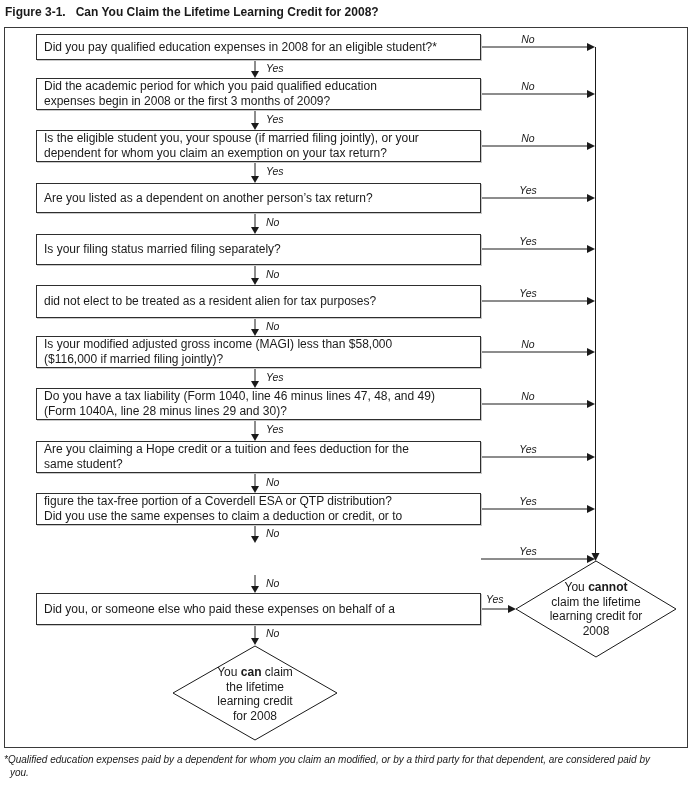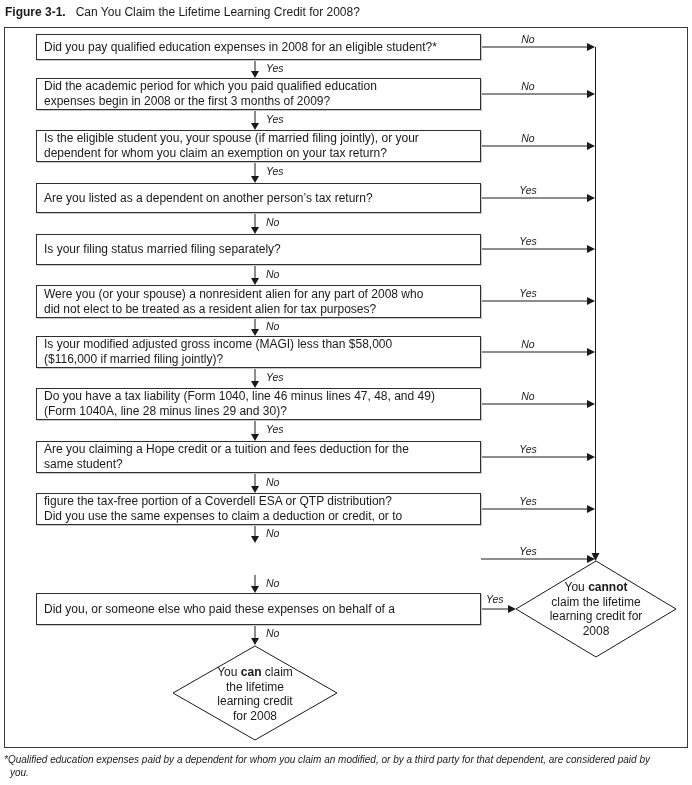--- a/index.html
+++ b/index.html
@@ -3,21 +3,21 @@
 <meta charset="utf-8">
 <style>
   * { margin:0; padding:0; box-sizing:border-box; }
   body { background:#ffffff; }
   .page {
     position:relative; width:692px; height:785px; background:#ffffff;
     font-family:"Liberation Sans", sans-serif; color:#1a1a1a; overflow:hidden;
   }
   .title { position:absolute; left:5px; top:5px; font-size:12px; white-space:nowrap; }
   .title .fig-label { font-weight:700; }
-  .title .fig-title { font-weight:400; margin-left:10px; }
+  .title .fig-title { font-weight:700; margin-left:10px; }
   .frame {
     position:absolute; left:4px; top:27px; width:684px; height:721px;
     border:1px solid #3a3a3a; background:#ffffff;
   }
   svg.connectors { position:absolute; left:0; top:0; z-index:1; }
   .qbox {
     position:absolute; left:36px; width:445px; z-index:2;
     border:1px solid #2e2e2e; background:#ffffff;
     box-shadow:1px 1px 0 #c9c9c9;
     display:flex; flex-direction:column; justify-content:center;
@@ -126,21 +126,20 @@
     <span class="qline">Is the eligible student you, your spouse (if married filing jointly), or your</span>
     <span class="qline">dependent for whom you claim an exemption on your tax return?</span>
   </div>
   <div class="qbox" style="top:183px;height:30px">
     <span class="qline">Are you listed as a dependent on another person’s tax return?</span>
   </div>
   <div class="qbox" style="top:234px;height:31px">
     <span class="qline">Is your filing status married filing separately?</span>
   </div>
   <div class="qbox" style="top:285px;height:33px">
-    <span class="qline">Were you (or your spouse) a nonresident alien for any part of 2008 who</span>
     <span class="qline">did not elect to be treated as a resident alien for tax purposes?</span>
   </div>
   <div class="qbox" style="top:336px;height:32px">
     <span class="qline">Is your modified adjusted gross income (MAGI) less than $58,000</span>
     <span class="qline">($116,000 if married filing jointly)?</span>
   </div>
   <div class="qbox" style="top:388px;height:32px">
     <span class="qline">Do you have a tax liability (Form 1040, line 46 minus lines 47, 48, and 49)</span>
     <span class="qline">(Form 1040A, line 28 minus lines 29 and 30)?</span>
   </div>

